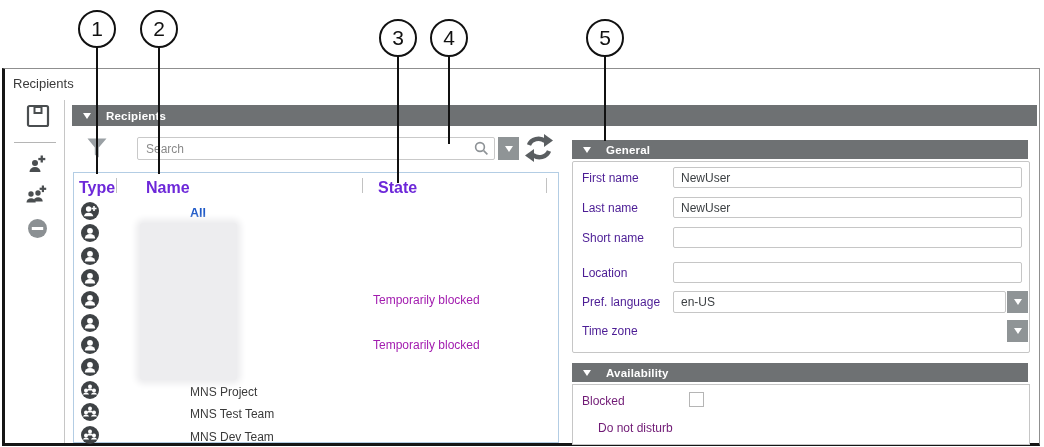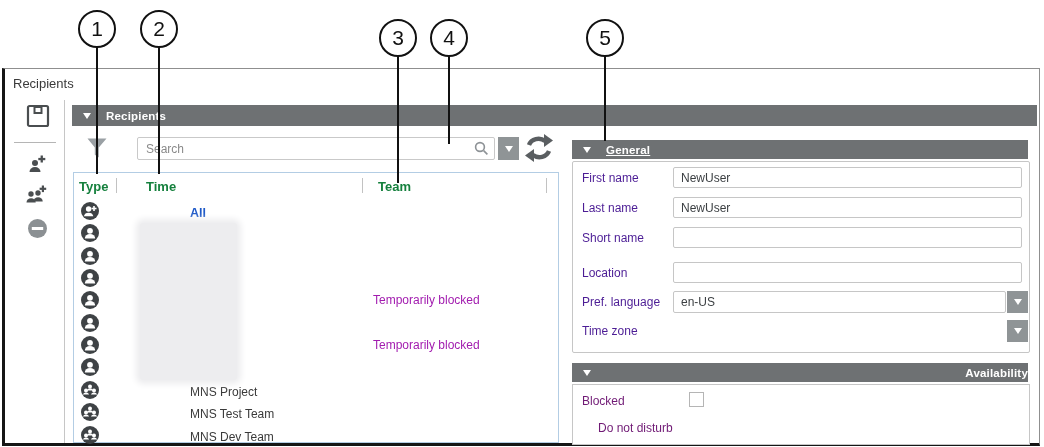--- a/index.html
+++ b/index.html
@@ -21,40 +21,40 @@
   .tool { position:absolute; cursor:pointer; line-height:0; }
   .side-divider { position:absolute; left:14px; top:142px; width:42px; height:1px; background:#b5b5b5; }
   .v-divider { position:absolute; left:64px; top:100px; width:1px; height:343px; background:#c6c6c6; }
 
   
   .bar { position:absolute; background:#6e7173; color:#fff; display:flex; align-items:center; z-index:2; }
   .bar .tri { width:0; height:0; border-left:4.5px solid transparent; border-right:4.5px solid transparent;
               border-top:6px solid #fff; margin-left:11px; }
   .bar .bar-label { margin-left:15px; font-size:11.5px; font-weight:700; letter-spacing:.2px; }
   .bar-recipients { left:72px; top:105px; width:965px; height:21px; }
-  .bar-general    { left:572px; top:140px; width:456px; height:19px;text-decoration:underline; }
-  .bar-avail      { left:572px; top:363px; width:456px; height:19px;justify-content:space-between; }
+  .bar-general    { left:572px; top:140px; width:456px; height:19px; }
+  .bar-avail      { left:572px; top:363px; width:456px; height:19px; }
 
   
   .funnel { position:absolute; left:87px; top:138px; }
   .search-input { position:absolute; left:137px; top:137px; width:358px; height:23px; box-sizing:border-box;
                   border:1px solid #c9c9c9; border-radius:2px; padding:0 26px 0 8px; font-size:12px;
                   color:#3b3f42; font-family:"Liberation Sans", sans-serif; outline:none; }
   .search-input::placeholder { color:#8a8a8a; }
   .magnifier { position:absolute; left:474px; top:141px; pointer-events:none; }
   .search-drop { position:absolute; left:498px; top:137px; width:21px; height:23px; background:#8f9496;
                  display:flex; align-items:center; justify-content:center; cursor:pointer; }
   .tri-sm { width:0; height:0; border-left:4px solid transparent; border-right:4px solid transparent;
             border-top:6px solid #fff; }
   .refresh { position:absolute; left:523px; top:133px; cursor:pointer; line-height:0; }
 
   
   .rtable { position:absolute; left:73px; top:172px; width:484px; height:269px;
             border:1px solid #b3cde4; background:#fff; }
-  .col-h { position:absolute; top:6px; font-size:13px; font-weight:700; color:#15803d; }
+  .col-h { position:absolute; top:6px; font-size:16px; font-weight:700; color:#6d28d9; }
   .sep { position:absolute; top:5px; width:1px; height:15px; background:#c2c2c2; }
   .row { position:absolute; left:0; width:482px; height:20px; }
   .ricon { position:absolute; left:7px; top:1px; line-height:0; }
   .rname { position:absolute; left:72px; top:5px; font-size:12px; color:#3a3a3a; white-space:nowrap;margin-left:44px; }
   .rname.link { color:#1d58c7; font-weight:700; font-size:12.5px; }
   .rstate { position:absolute; left:299px; top:3px; font-size:12px; color:#a21caf; white-space:nowrap; }
   .redacted-block { position:absolute; left:66px; top:50px; width:97px; height:157px; background:#ededef;
                     box-shadow:0 0 6px 4px #ededef; border-radius:3px; }
 
   
@@ -156,22 +156,22 @@
         <path d="M6 12 A 10 9 0 0 1 22 8"></path>
         <path d="M26 18 A 10 9 0 0 1 10 22"></path>
       </g>
       <polygon points="21,1 21,14 30,7.5" fill="#5a5e61"></polygon>
       <polygon points="11,16 11,29 2,22.5" fill="#5a5e61"></polygon>
     </svg>
   </div>
 
   <div class="rtable">
     <span class="col-h" style="left:5px">Type</span>
-    <span class="col-h" style="left:72px">Time</span>
-    <span class="col-h" style="left:304px">Team</span>
+    <span class="col-h" style="left:72px">Name</span>
+    <span class="col-h" style="left:304px">State</span>
     <span class="sep" style="left:42px"></span>
     <span class="sep" style="left:288px"></span>
     <span class="sep" style="left:472px"></span>
     <div id="rows">
         <div class="row" style="top: 28px;">
           <span class="ricon"><svg width="18" height="18" viewBox="0 0 18 18">
               <circle cx="9" cy="9" r="9" fill="#3e4245"></circle>
               <circle cx="7.6" cy="7" r="2.7" fill="#fff"></circle>
               <path d="M2.9 14.3 a4.8 4.3 0 0 1 9.4 0 z" fill="#fff"></path>
               <rect x="12.2" y="4" width="1.6" height="5" fill="#fff"></rect>

